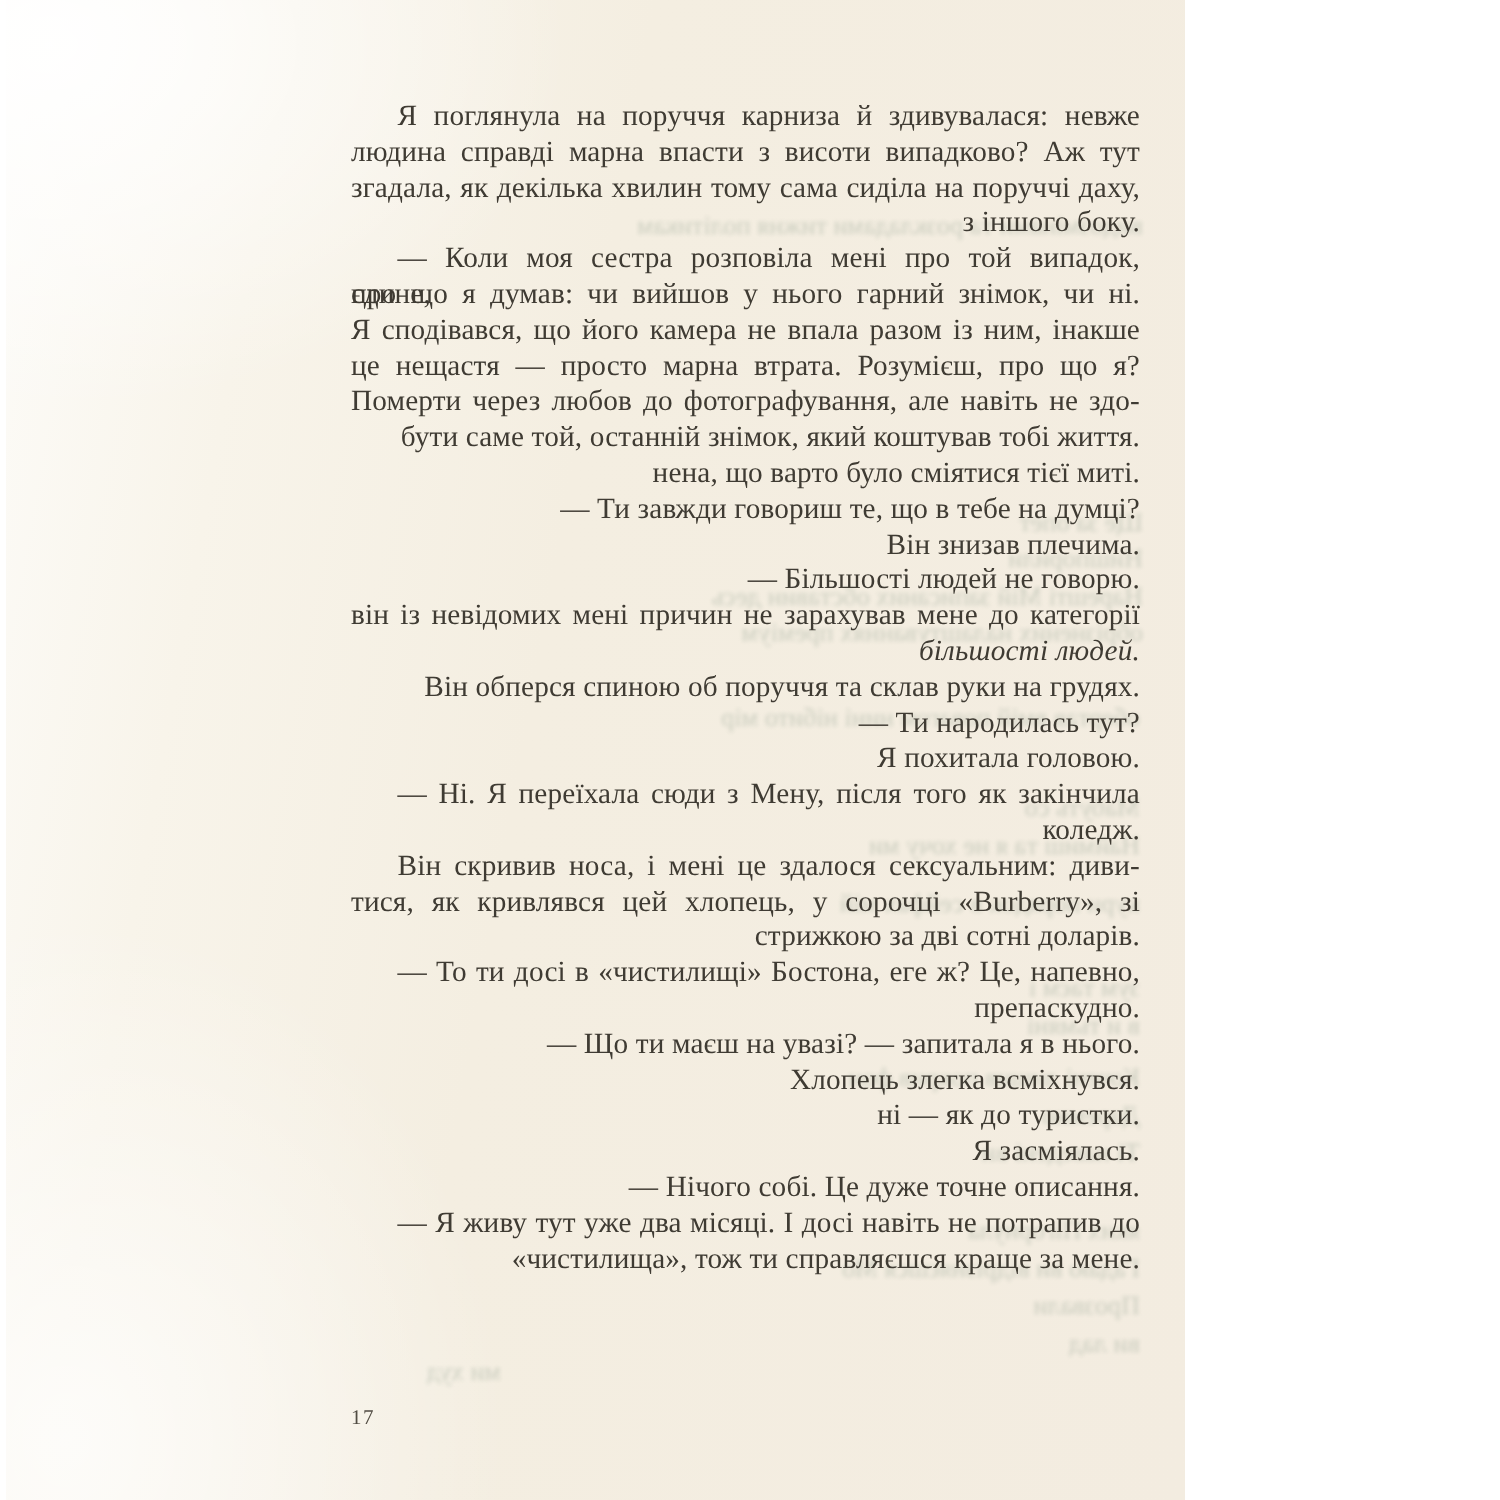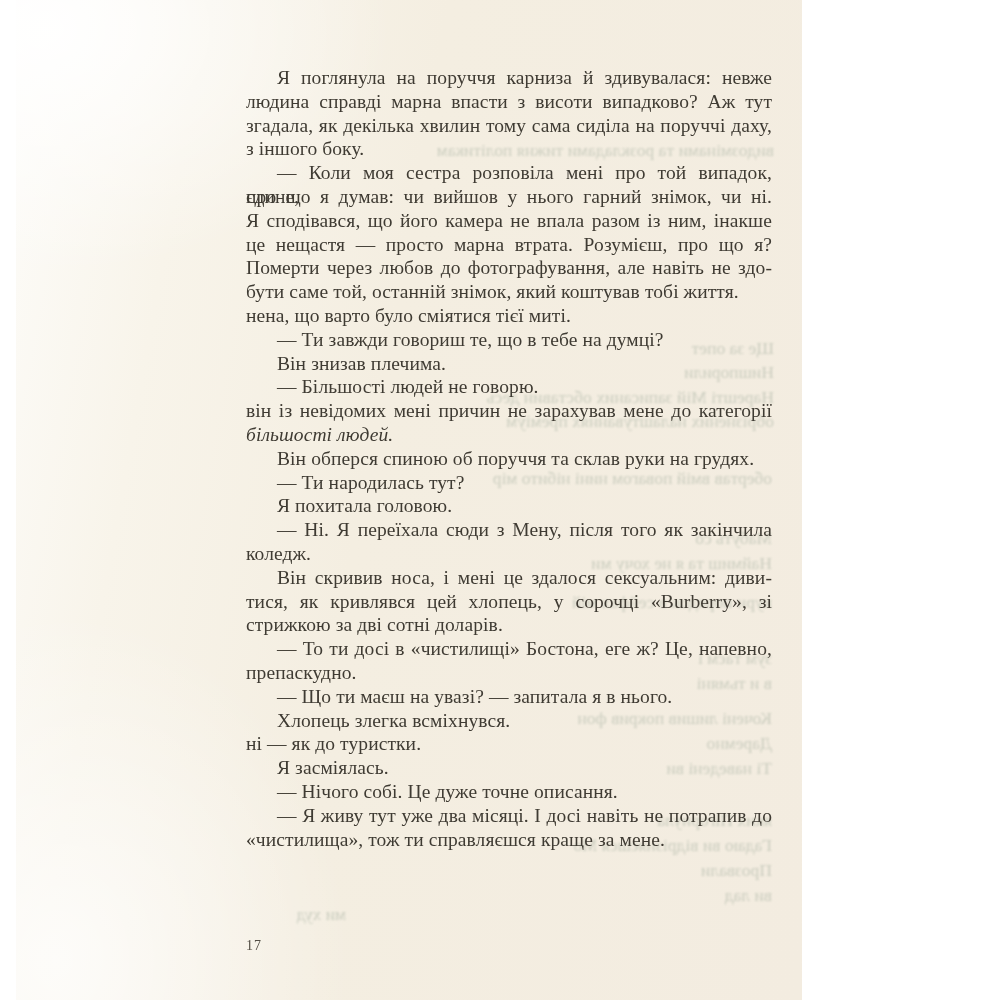--- a/index.html
+++ b/index.html
@@ -2,33 +2,33 @@
 <html><head>
 <meta charset="utf-8">
 <style>
   html,body{margin:0;padding:0;background:#ffffff;}
   body{width:1000px;height:1000px;overflow:hidden;font-family:"Liberation Serif", serif;}
 
   .scan{position:relative;width:1000px;height:1000px;background:#ffffff;}
 
   
   .page{
-    position:absolute;left:16px;top:0;width:786px;height:1000px;
+    position:absolute;left:4px;top:0;width:786px;height:1000px;
     background:
       radial-gradient(ellipse 480px 340px at 30px 30px, rgba(255,255,255,0.95), rgba(255,255,255,0) 72%),
       radial-gradient(ellipse 420px 500px at 40px 960px, rgba(255,255,255,0.75), rgba(255,255,255,0) 70%),
       linear-gradient(100deg,#fdfcf9 0%,#f8f4ea 20%,#f4eee1 45%,#f3ece0 100%);
   }
 
   .textblock{
     position:absolute;left:230px;top:66px;width:526px;
     color:#3f3b33;font-size:19.5px;line-height:23.8px;
     letter-spacing:0.1px;
   }
-  .line{height:23.8px;text-align:left;}
+  .line{height:23.8px;text-align:right;}
   .line.just{text-align:justify;text-align-last:justify;-moz-text-align-last:justify;}
   .line.indent{text-indent:31px;}
   .line.italic{font-style:italic;}
 
   .bleed-layer{position:absolute;left:0;top:0;width:786px;height:1000px;pointer-events:none;}
   .bleed{
     position:absolute;
     color:#9fab9b;opacity:0.48;
     font-size:17.5px;line-height:22px;
     filter:blur(1.3px);

